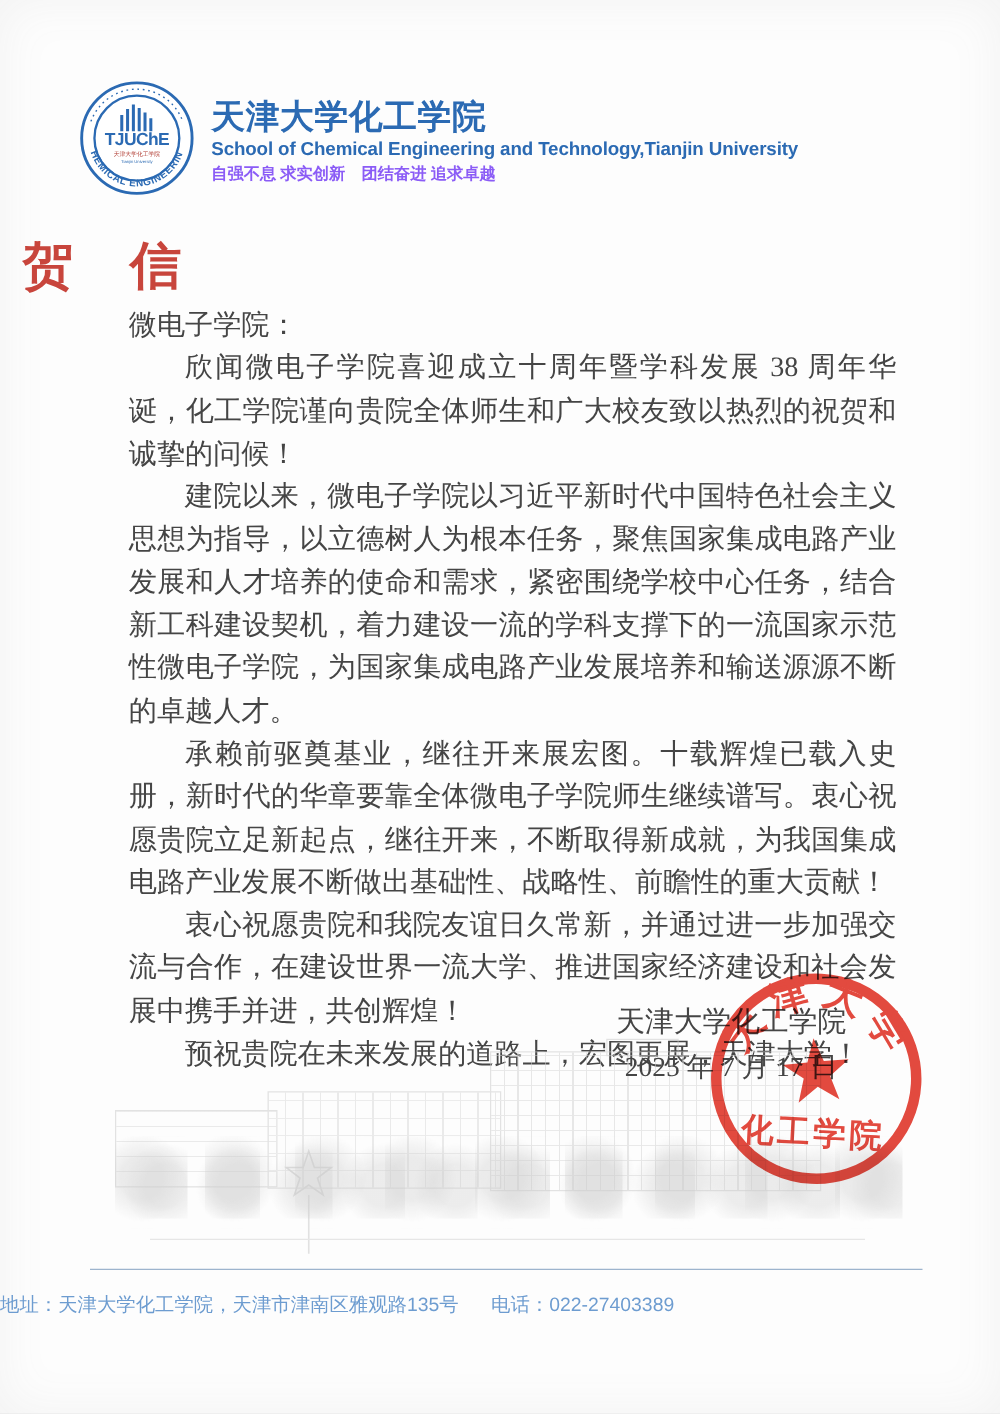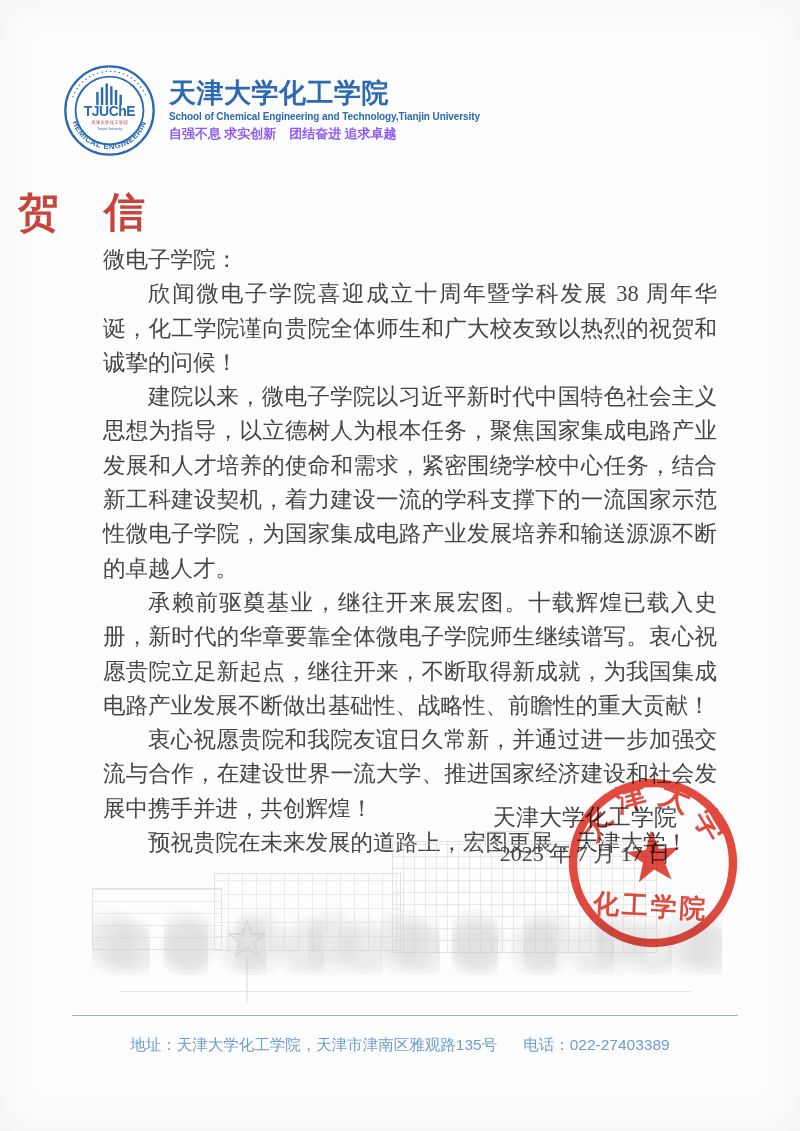--- a/index.html
+++ b/index.html
@@ -8,21 +8,21 @@
     background:#fdfdfd; overflow:hidden;
     box-shadow: inset 0 0 40px rgba(120,120,120,0.08);
     font-family:"Liberation Serif","DejaVu Serif",serif;
   }
 
   
   .letterhead { position:absolute; left:63px; top:64px; display:flex; gap:13px; align-items:flex-start; }
   .logo { width:93px; height:93px; flex:0 0 auto; }
   .head-text { padding-top:16px; font-family:"Liberation Sans","DejaVu Sans",sans-serif; }
   .cn-title { font-size:27px; font-weight:bold; color:#2b6ab3; letter-spacing:0.5px; line-height:1; }
-  .en-title { font-size:10px; font-weight:bold; color:#2b6ab3; margin-top:5px; letter-spacing:-0.1px; line-height:1; }
+  .en-title { font-size:15px; font-weight:bold; color:#2b6ab3; margin-top:5px; letter-spacing:-0.1px; line-height:1; }
   .motto    { font-size:13px; font-weight:bold; color:#8b5cf6; margin-top:5px; line-height:1;
               white-space:pre; font-family:"Liberation Serif",serif; }
 
   
   .letter-title {
     position:absolute; left:0; top:167px; width:100%; margin:18px;
     text-align:left; font-size:41px; font-weight:bold; color:#c8453c;
     white-space:pre; letter-spacing:2px;
   }
 
@@ -59,21 +59,21 @@
   .sign-block { position:absolute; left:492px; top:806px; width:186px; text-align:center; color:#454545; }
   .sign-name { font-size:23px; line-height:1; }
   .sign-date { font-size:22px; line-height:1; margin-top:14px; white-space:pre; }
 
   
   .seal { position:absolute; left:560px; top:770px; width:186px; height:186px;
           mix-blend-mode:multiply; opacity:0.92; }
 
   
   .footer-rule { position:absolute; left:72px; top:1015px; width:666px; height:0; border-top:1.5px solid #9db4cd; }
-  .letter-footer { position:absolute; left:0; top:1030px; width:100%; text-align:center;
+  .letter-footer { position:absolute; left:0; top:1030px; width:100%; text-align:left;
     font-family:"Liberation Sans","DejaVu Sans",sans-serif; color:#6d9cd0; font-size:15.5px; }
   .f-line { line-height:30px; white-space:nowrap; }
   .f-gap { display:inline-block; width:26px; }
 </style>
 </head>
 <body>
 
 <div class="page">
 
   <header class="letterhead">

